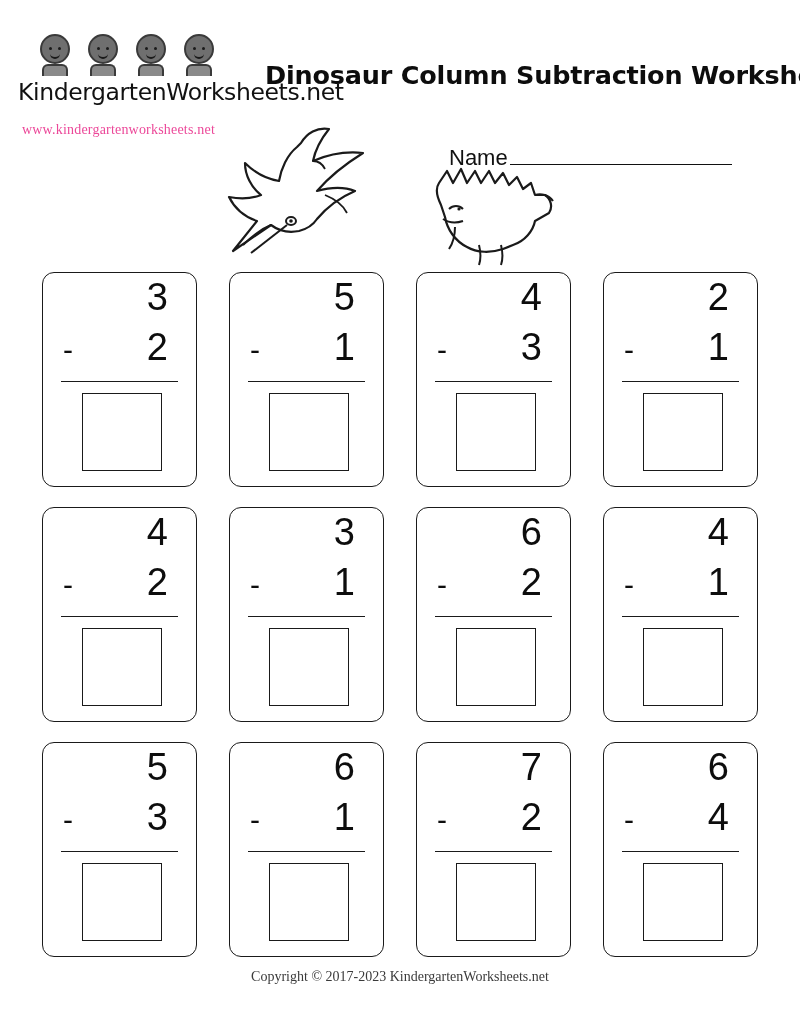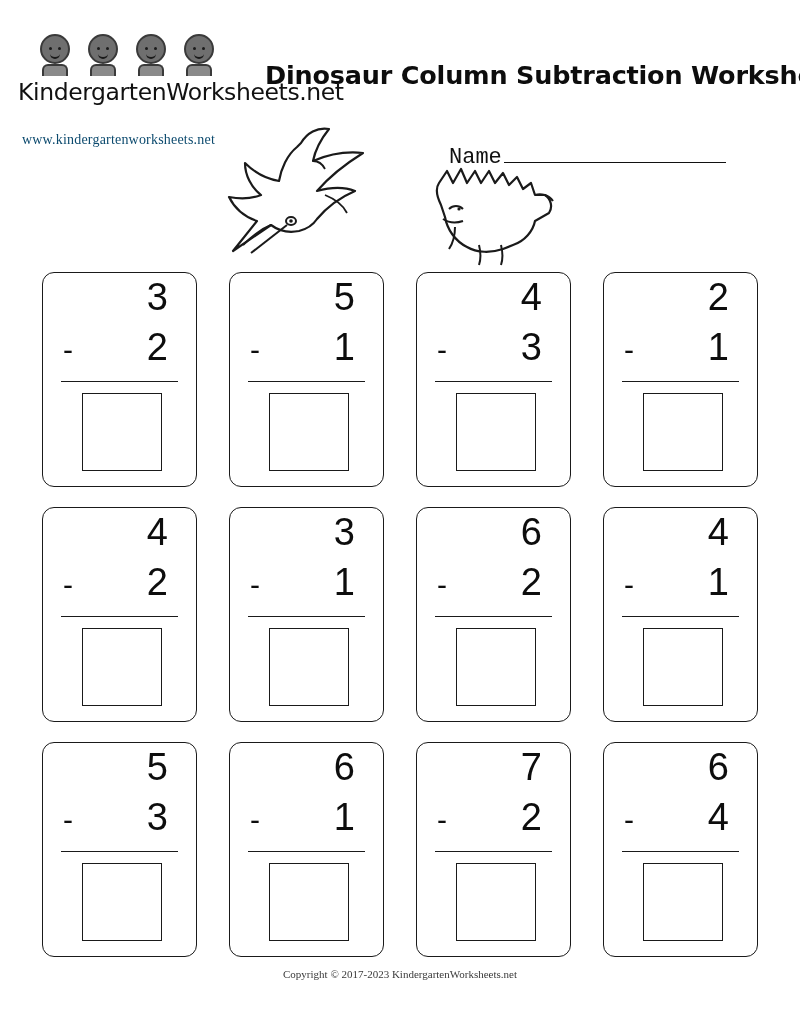--- a/index.html
+++ b/index.html
@@ -88,23 +88,23 @@
     font-weight: normal;
     letter-spacing: -0.4px;
     color: #111111;
     white-space: nowrap;
     margin-top: 2px;
     margin-left: 0px;
   }
   .site-url {
     position: absolute;
     left: 22px;
-    top: 102px;
+    top: 92px;
     font-size: 14px;
-    color: #0c4a6e;
+    color: #ec4899;
     font-family: "Liberation Serif", serif;
     letter-spacing: 0.2px;
   }
 
   .worksheet-title {
     position: absolute;
     left: 265px;
     top: 30px;
     width: 520px;
     text-align: center;
@@ -113,21 +113,21 @@
     font-weight: bold;
     letter-spacing: -0.2px;
     color: #0d0d0d;
     white-space: nowrap;
   }
 
   .name-row {
     position: absolute;
     left: 449px;
     top: 145px;
-    font-family: Liberation Mono, monospace;
+    font-family: Liberation Sans, sans-serif;
     font-size: 22px;
     color: #111111;
     white-space: nowrap;
   }
   .name-line {
     display: inline-block;
     width: 222px;
     border-bottom: 1.6px solid #111111;
     height: 17px;
     margin-left: 2px;
@@ -212,21 +212,21 @@
   }
 
   
   .footer {
     position: absolute;
     left: 0;
     top: 967px;
     width: 800px;
     text-align: center;
     font-family: "Liberation Serif", serif;
-    font-size: 11px;
+    font-size: 14px;
     color: #3a3a3a;
     line-height: 1.45;
   }
 </style>
 </head>
 <body>
 
 <div class="header">
 
   <div class="logo-block">

